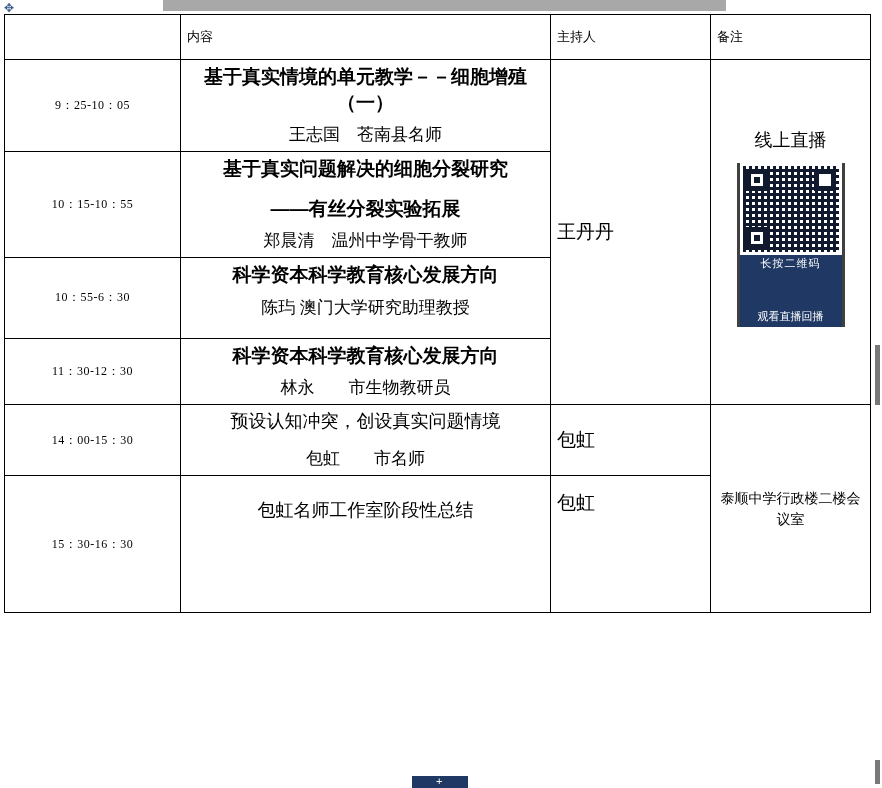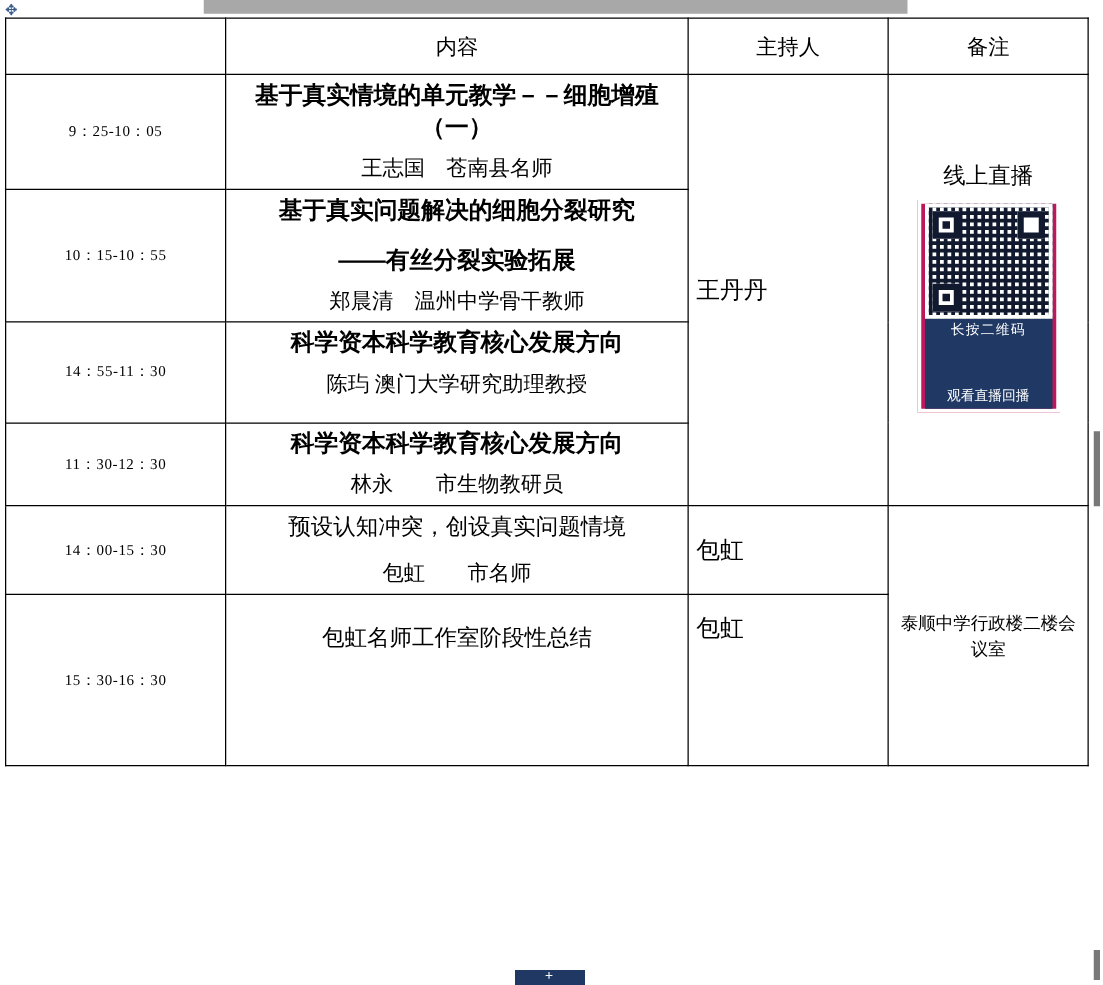--- a/index.html
+++ b/index.html
@@ -92,22 +92,22 @@
     vertical-align: middle;
     padding: 4px 6px;
     color: #000000;
   }
   col.c-time  { width: 176px; }
   col.c-body  { width: 370px; }
   col.c-host  { width: 160px; }
   col.c-note  { width: 160px; }
 
   .hdr {
-    text-align: center;
-    font-size: 17px;
+    text-align: left;
+    font-size: 13px;
     height: 36px;
     padding: 2px 6px;
   }
   .time {
     text-align: center;
     font-size: 12px;
     font-family: "Liberation Serif", serif;
     letter-spacing: 0.5px;
     vertical-align: top;
     padding-top: 8px;
@@ -147,21 +147,22 @@
     margin-top: 8px;
   }
   .gap-sm { height: 6px; }
   .gap-md { height: 14px; }
 
   
   .qr-wrap {
     width: 108px;
     margin: 8px auto 6px auto;
     border: 3px solid #ffffff;
-    background: #be185d;
+    background: #404040;
+    font-family: Liberation Mono, monospace;
   }
   .qr-code {
     width: 102px;
     height: 92px;
     margin: 0 auto;
     background-color: #ffffff;
     background-image:
       repeating-linear-gradient(90deg, #11192e 0 3px, transparent 3px 6px),
       repeating-linear-gradient(0deg, #11192e 0 3px, transparent 3px 6px);
     background-size: 6px 6px, 6px 6px;
@@ -262,21 +263,21 @@
         <td class="time">10：15-10：55</td>
         <td class="body-cell">
           <div class="ttl">基于真实问题解决的细胞分裂研究</div>
           <div class="gap-md"></div>
           <div class="ttl">——有丝分裂实验拓展</div>
           <div class="sub">郑晨清　温州中学骨干教师</div>
         </td>
       </tr>
 
       <tr>
-        <td class="time">14：55-11：30</td>
+        <td class="time">10：55-6：30</td>
         <td class="body-cell">
           <div class="ttl">科学资本科学教育核心发展方向</div>
           <div class="sub">陈玙 澳门大学研究助理教授</div>
           <div class="gap-md"></div>
         </td>
       </tr>
 
       <tr>
         <td class="time">11：30-12：30</td>
         <td class="body-cell">

